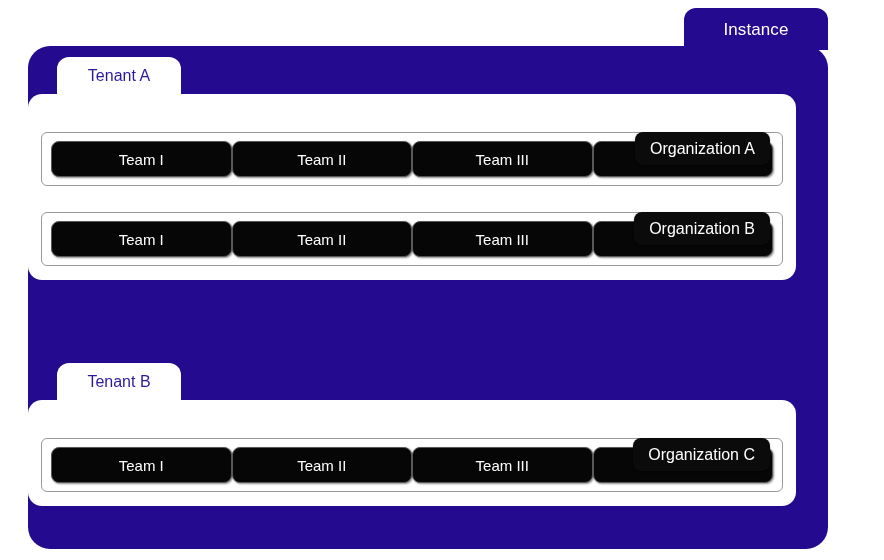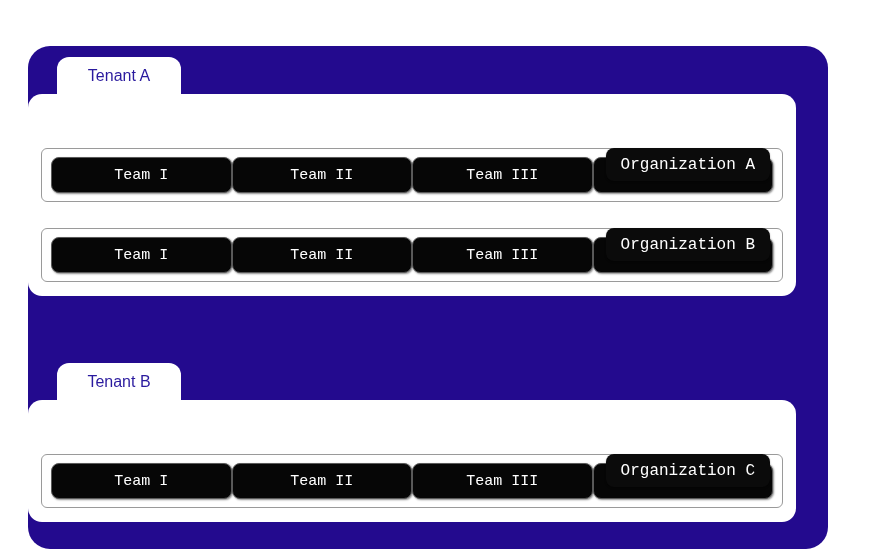--- a/index.html
+++ b/index.html
@@ -79,23 +79,22 @@
     line-height: 1;
   }
   .tenant-panel {
     position: absolute;
     left: -29px;
     top: 37px;
     width: 768px;
     background: #ffffff;
     border-radius: 14px;
     z-index: 1;
-    padding: 28px 0 14px 0;
+    padding: 12px 0 14px 0;
     box-sizing: border-box;
-    font-family: Liberation Mono, monospace;
   }
 
   
   .org {
     position: relative;
     margin: 0 13px 0 13px;
   }
   .org + .org {
     margin-top: 0;
     text-align: center;
@@ -151,20 +150,23 @@
     font-size: 15px;
     line-height: 1;
     white-space: nowrap;
   }
 </style>
 </head>
 <body>
 
 <div class="canvas">
 
+  <div class="instance-tab">
+    <span class="tab-text">Instance</span>
+  </div>
 
   <div class="instance-body"></div>
 
   <div class="tenant" style="left:57px; top:57px; width:768px;">
     <div class="tenant-tab">
       <span class="tab-text">Tenant A</span>
     </div>
     <div class="tenant-panel">
 
       <div class="org">

